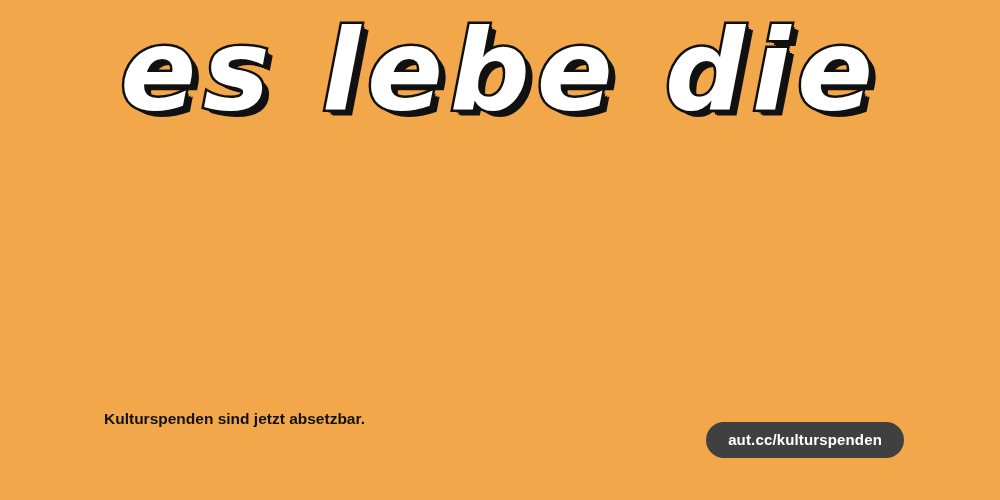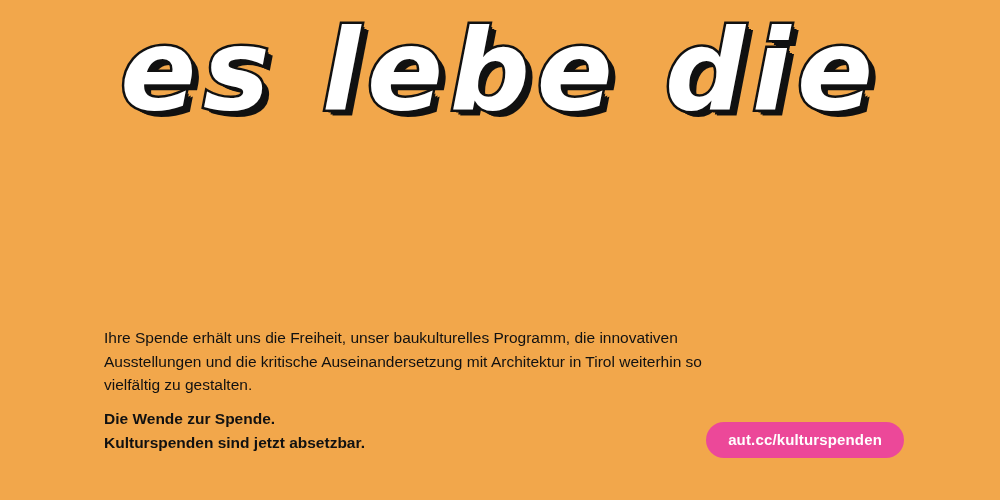--- a/index.html
+++ b/index.html
@@ -80,46 +80,40 @@
     line-height: 1.55;
     color: #111111;
     font-weight: bold;
   }
 
   
   .url-badge {
     position: absolute;
     right: 96px;
     top: 422px;
-    background: #ec4899;
+    background: #404040;
     color: #ffffff;
     border-radius: 18px;
     padding: 9px 22px 10px 22px;
     font-size: 15px;
     font-weight: bold;
     letter-spacing: 0.01em;
     white-space: nowrap;
     cursor: pointer;
   }
 </style>
 </head>
 <body>
 
 <div class="poster">
 
   <div class="headline">
     <span class="headline-line l1">es lebe die</span>
   </div>
 
-  <div class="body-block">
-    <div class="body-text">
-      <p>Ihre Spende erhält uns die Freiheit, unser baukulturelles Programm, die innovativen Ausstellungen und die kritische Auseinandersetzung mit Architektur in Tirol weiterhin so vielfältig zu gestalten.</p>
-    </div>
-  </div>
 
   <div class="claim">
-    <p>Die Wende zur Spende.</p>
     <p>Kulturspenden sind jetzt absetzbar.</p>
   </div>
 
   <div class="url-badge">aut.cc/kulturspenden</div>
 
 </div>
 
 </body></html>

